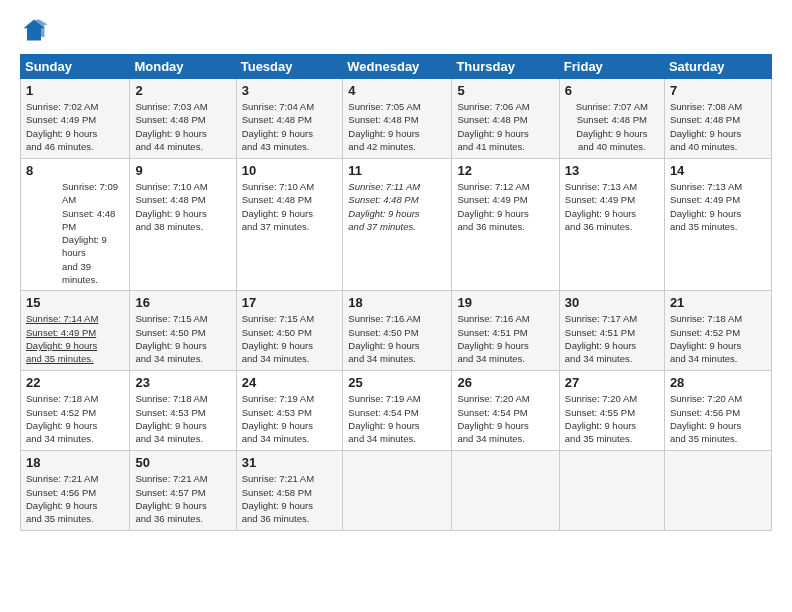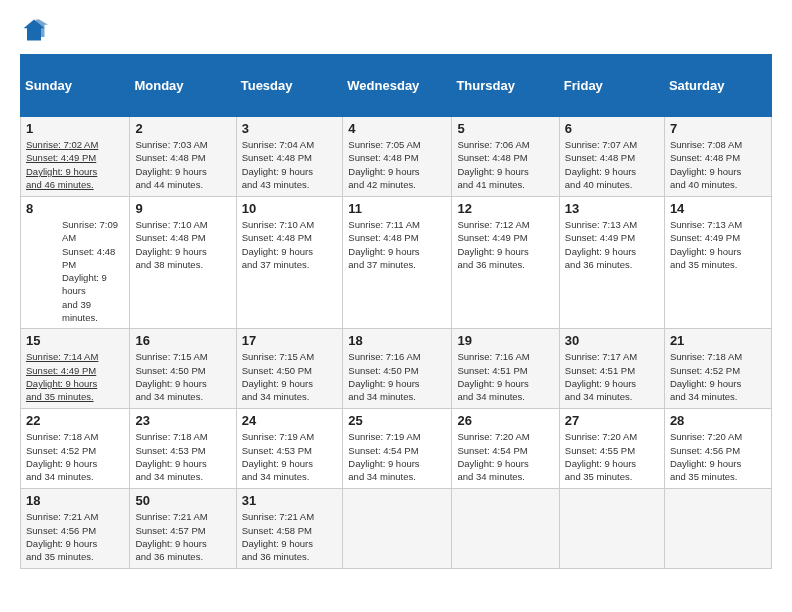--- a/index.html
+++ b/index.html
@@ -50,21 +50,21 @@
     }
     table {
       width: 100%;
       border-collapse: collapse;
     }
     thead tr th {
       background: #1a6ab1;
       color: #fff;
       font-size: 13px;
       font-weight: bold;
-      padding: 23px 4px;
+      padding: 4px 4px;
       text-align: left;
       border: 1px solid #1a6ab1;
     }
     tbody tr td {
       border: 1px solid #ccc;
       vertical-align: top;
       padding: 4px 5px;
       width: 113px;
       height: 80px;
       background: #fff;
@@ -120,21 +120,21 @@
         <th>Wednesday</th>
         <th>Thursday</th>
         <th>Friday</th>
         <th>Saturday</th>
       </tr>
   </thead>
   <tbody id="calendar-body">
   <tr>
         <td>
           <span class="day-num">1</span>
-          <div class="day-info" style="white-space: pre-line; text-decoration: underline;">Sunrise: 7:02 AM
+          <div class="day-info" style="white-space: pre-line;">Sunrise: 7:02 AM
 Sunset: 4:49 PM
 Daylight: 9 hours
 and 46 minutes.</div>
         </td>
         <td>
           <span class="day-num">2</span>
           <div class="day-info" style="white-space: pre-line;">Sunrise: 7:03 AM
 Sunset: 4:48 PM
 Daylight: 9 hours
 and 44 minutes.</div>
@@ -155,21 +155,21 @@
         </td>
         <td>
           <span class="day-num">5</span>
           <div class="day-info" style="white-space: pre-line;">Sunrise: 7:06 AM
 Sunset: 4:48 PM
 Daylight: 9 hours
 and 41 minutes.</div>
         </td>
         <td>
           <span class="day-num">6</span>
-          <div class="day-info" style="white-space: pre-line;">Sunrise: 7:07 AM
+          <div class="day-info" style="white-space: pre-line; text-align: center;">Sunrise: 7:07 AM
 Sunset: 4:48 PM
 Daylight: 9 hours
 and 40 minutes.</div>
         </td>
         <td>
           <span class="day-num">7</span>
           <div class="day-info" style="white-space: pre-line;">Sunrise: 7:08 AM
 Sunset: 4:48 PM
 Daylight: 9 hours
 and 40 minutes.</div>
@@ -192,21 +192,21 @@
         </td>
         <td>
           <span class="day-num">10</span>
           <div class="day-info" style="white-space: pre-line;">Sunrise: 7:10 AM
 Sunset: 4:48 PM
 Daylight: 9 hours
 and 37 minutes.</div>
         </td>
         <td>
           <span class="day-num">11</span>
-          <div class="day-info" style="white-space: pre-line;">Sunrise: 7:11 AM
+          <div class="day-info" style="white-space: pre-line; font-style: italic;">Sunrise: 7:11 AM
 Sunset: 4:48 PM
 Daylight: 9 hours
 and 37 minutes.</div>
         </td>
         <td>
           <span class="day-num">12</span>
           <div class="day-info" style="white-space: pre-line;">Sunrise: 7:12 AM
 Sunset: 4:49 PM
 Daylight: 9 hours
 and 36 minutes.</div>

